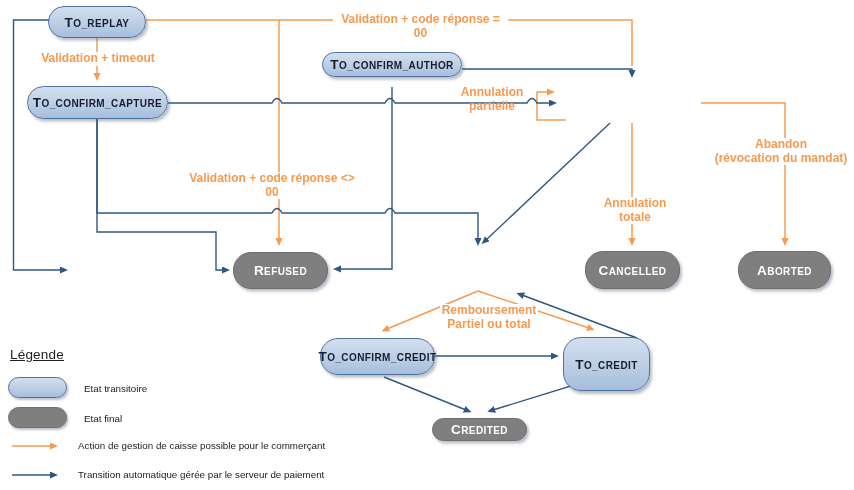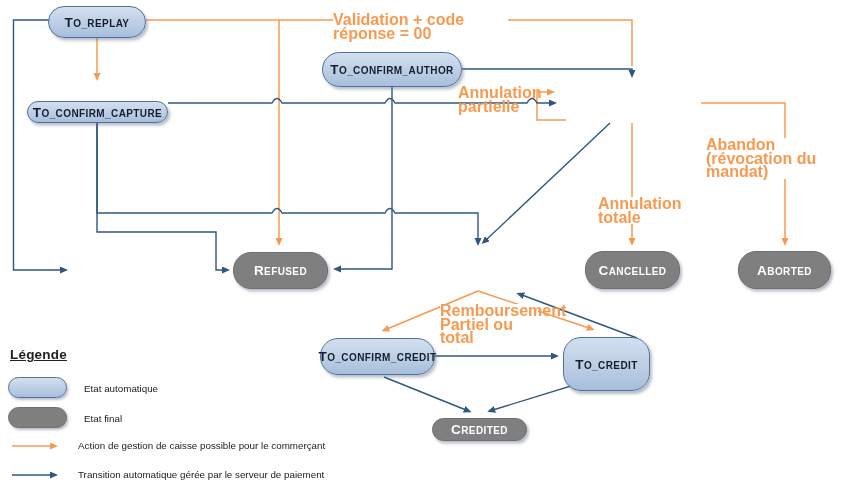--- a/index.html
+++ b/index.html
@@ -25,27 +25,27 @@
     border:1.3px solid #6f6f6f;
   }
   .nlabel{
     display:block;text-align:right;font-weight:bold;font-size:10px;
     letter-spacing:.4px;color:#161d2e;white-space:nowrap;
   }
   .nlabel::first-letter{font-size:13.5px;}
   .node.final .nlabel{color:#ffffff;}
 
   .elabel{
-    position:absolute;font-weight:bold;font-size:16px;line-height:13.5px;
-    color:#F79A50;white-space:pre-line;
+    position:absolute;font-weight:bold;font-size:12px;line-height:13.5px;
+    color:#F79A50;text-align:center;white-space:pre-line;
   }
   .elabel.bg{background:#ffffff;}
 
   .legend-title{
-    position:absolute;font-size:13.5px;font-weight:700;color:#222;
+    position:absolute;font-size:13.5px;font-weight:400;color:#222;
     text-decoration:underline;letter-spacing:.2px;
   }
   .legend-pill{
     position:absolute;width:59px;height:21px;border-radius:11px;
     box-shadow:1.5px 2px 2.5px rgba(100,110,130,.45);box-sizing:border-box;
   }
   .legend-pill.trans{
     background:linear-gradient(180deg,#d3dfef 0%,#bccee4 55%,#a6bedd 100%);
     border:1.4px solid #4F719C;
   }
@@ -86,36 +86,38 @@
     <path class="edgeB" d="M637,338 L522,295" marker-end="url(#arrB)"></path>
     <path class="edgeB" d="M435,356 H553" marker-end="url(#arrB)"></path>
     <path class="edgeB" d="M384,377 L466,410" marker-end="url(#arrB)"></path>
     <path class="edgeB" d="M600,377 L493,410" marker-end="url(#arrB)"></path>
 
     <path class="edgeO" d="M12,446 H52" marker-end="url(#arrO)"></path>
     <path class="edgeB" d="M12,475 H52" marker-end="url(#arrB)"></path>
   </svg>
 
   <div class="elabel bg" style="left:333px;top:13px;width:175px">Validation + code réponse = 00</div>
+  <div class="elabel bg" style="left:27px;top:52px;width:142px">Validation + timeout</div>
+  <div class="elabel bg" style="left:181px;top:172px;width:182px">Validation + code réponse &lt;&gt; 00</div>
   <div class="elabel" style="left:458px;top:86px;width:68px">Annulation
 partielle</div>
   <div class="elabel bg" style="left:598px;top:197px;width:74px">Annulation
 totale</div>
   <div class="elabel bg" style="left:706px;top:138px;width:150px">Abandon
 (révocation du mandat)</div>
   <div class="elabel bg" style="left:440px;top:304px;width:98px">Remboursement
 Partiel ou total</div>
 
   <div class="node trans" style="left:48px;top:6px;width:98px;height:32px">
     <span class="nlabel">TO_REPLAY</span>
   </div>
-  <div class="node trans" style="left:27px;top:101px;width:141px;height:22px">
+  <div class="node trans" style="left:27px;top:86px;width:141px;height:33px">
     <span class="nlabel">TO_CONFIRM_CAPTURE</span>
   </div>
-  <div class="node trans" style="left:322px;top:52px;width:140px;height:35px">
+  <div class="node trans" style="left:322px;top:52px;width:140px;height:25px">
     <span class="nlabel">TO_CONFIRM_AUTHOR</span>
   </div>
   <div class="node trans" style="left:320px;top:338px;width:115px;height:37px">
     <span class="nlabel">TO_CONFIRM_CREDIT</span>
   </div>
   <div class="node trans" style="left:563px;top:337px;width:87px;height:54px">
     <span class="nlabel">TO_CREDIT</span>
   </div>
 
   <div class="node final" style="left:233px;top:252px;width:95px;height:37px">
@@ -127,20 +129,20 @@
   <div class="node final" style="left:738px;top:251px;width:93px;height:38px">
     <span class="nlabel">ABORTED</span>
   </div>
   <div class="node final" style="left:432px;top:418px;width:95px;height:23px">
     <span class="nlabel">CREDITED</span>
   </div>
 
   <div>
     <div class="legend-title" style="left:10px;top:347px">Légende</div>
     <div class="legend-pill trans" style="left:8px;top:377px"></div>
-    <div class="legend-text" style="left:84px;top:383px">Etat automatique</div>
+    <div class="legend-text" style="left:84px;top:383px">Etat transitoire</div>
     <div class="legend-pill final" style="left:8px;top:407px"></div>
     <div class="legend-text" style="left:84px;top:413px">Etat final</div>
     <div class="legend-text" style="left:78px;top:440px">Action de gestion de caisse possible pour le commerçant</div>
     <div class="legend-text" style="left:78px;top:469px">Transition automatique gérée par le serveur de paiement</div>
   </div>
 
 </div>
 
 </body></html>

